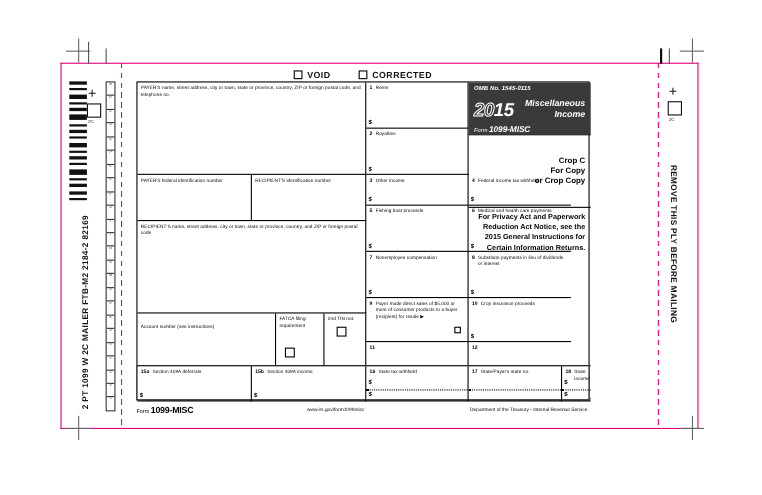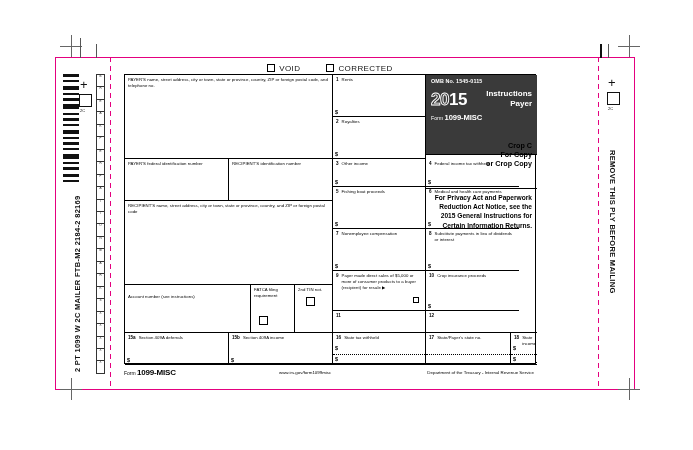--- a/index.html
+++ b/index.html
@@ -58,21 +58,21 @@
   .dollar2 { position: absolute; left: 2px; font-size: 5.5px; font-weight: bold; color: #000; }
 
   .cbox { display: inline-block; width: 7px; height: 7px; border: 1px solid #000; background:#fff;
           vertical-align: middle; }
   .cbox.sm { width: 6px; height: 6px; }
 
   
   #vcstrip { position: absolute; left: 124px; top: 62px; width: 412px; height: 12px;
              display: flex; align-items: center; justify-content: center; gap: 26px; }
   .vc-item { display: flex; align-items: center; gap: 4px; }
-  .vc-item .t { font-size: 8px; font-weight: normal; color: #111; letter-spacing: .4px; }
+  .vc-item .t { font-size: 8px; font-weight: bold; color: #111; letter-spacing: .4px; }
   .vc-item .cbox { width: 8px; height: 8px; }
 
   
   #omb {
     position: absolute; left: 0; top: 0; width: 100%; height: 100%;
     background: #3a3a3a; color: #fff; padding: 3px 5px;
   }
   #omb .omb-no { font-size: 5.4px; font-weight: bold; letter-spacing: .1px; }
   #omb .mid { display: flex; align-items: flex-end; justify-content: space-between; margin-top: 5px; }
   #omb .year { font-size: 17px; font-weight: bold; line-height: 16px; letter-spacing: -.5px; }
@@ -217,30 +217,30 @@
     </div>
 
     <div class="cell" style="left:208px; top:42px; width:93px; height:42px;">
       <div class="inner row-lbl">
         <span class="bnum">2</span>
         <span class="lbl">Royalties</span>
       </div>
       <span class="dollar">$</span>
     </div>
 
-    <div class="cell nr" style="left:301px; top:0; width:111px; height:80px; border-right:none;">
+    <div class="cell nr" style="left:301px; top:0; width:111px; height:48px; border-right:none;font-style:italic;">
       <div id="omb">
         <div class="omb-no">OMB No. 1545-0115</div>
         <div class="mid">
           <div class="year">
             <span class="o">20</span><span>15</span>
           </div>
           <div class="title">
-            <div>Instructions</div>
-            <div>Payer</div>
+            <div>Miscellaneous</div>
+            <div>Income</div>
           </div>
         </div>
         <div class="formline">
           <span>Form</span>
           <b>1099-MISC</b>
         </div>
       </div>
     </div>
 
     <div class="cell nr" style="left:301px; top:62px; width:111px; height:52px;">

